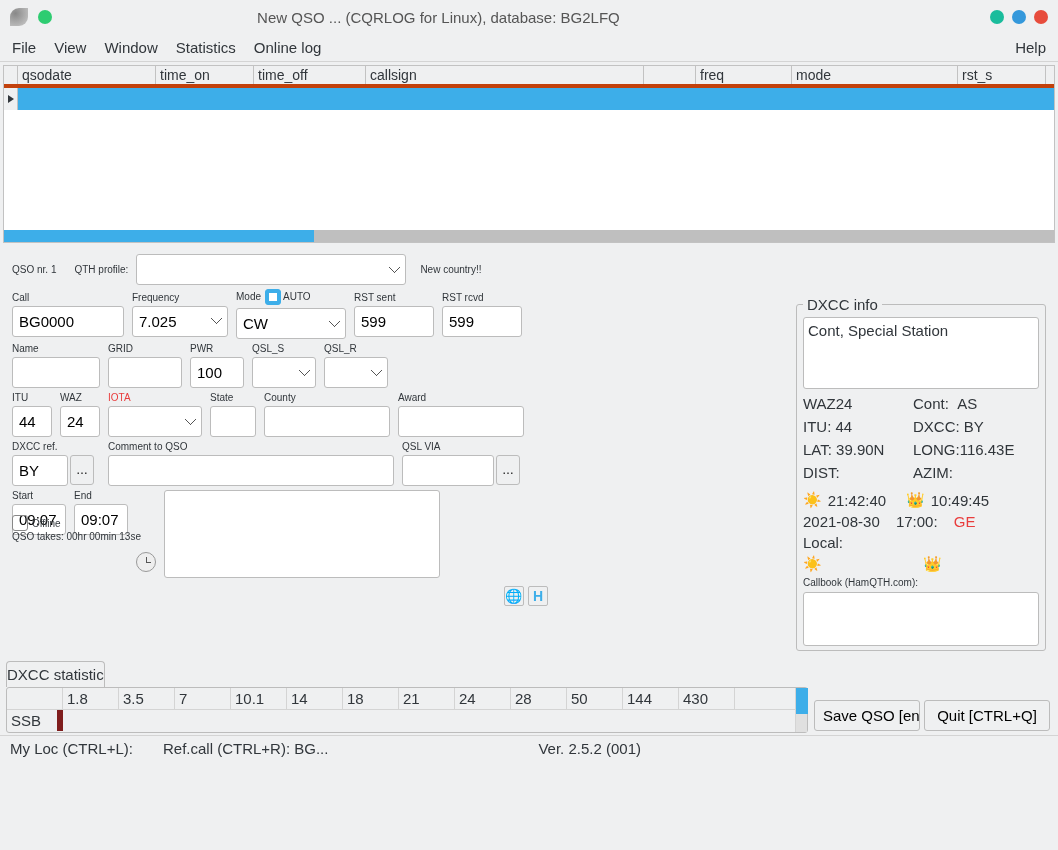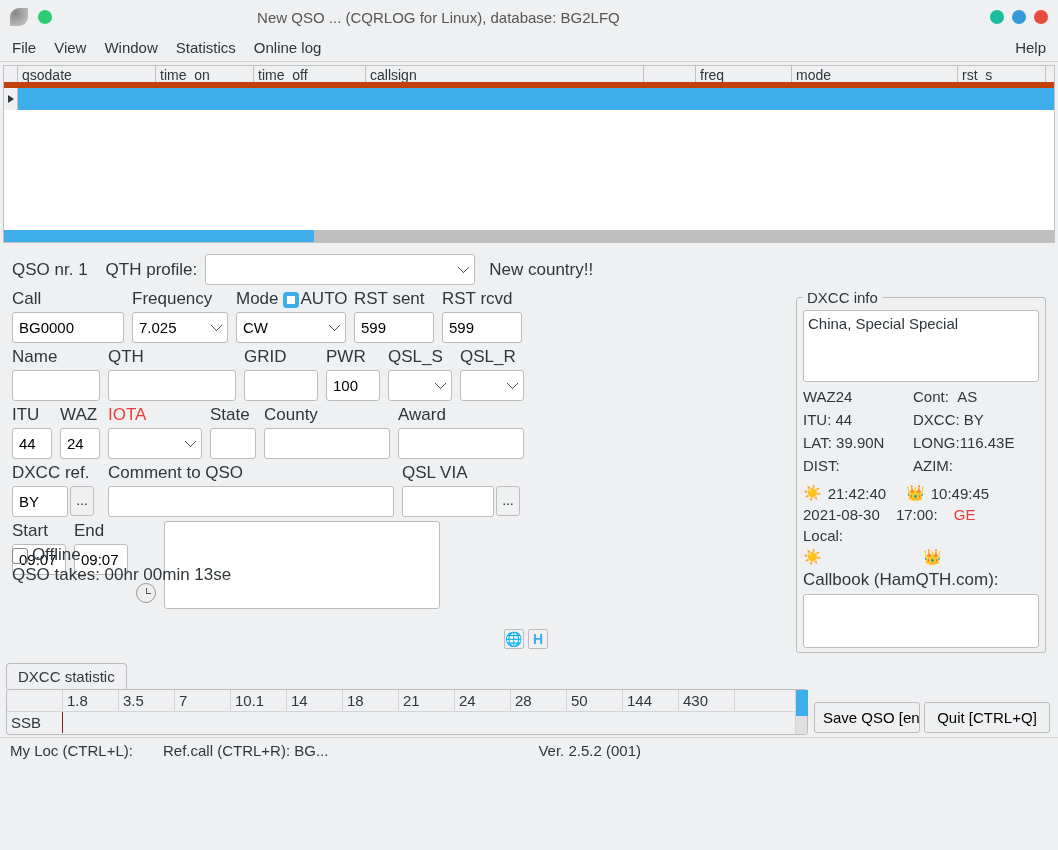--- a/index.html
+++ b/index.html
@@ -7,50 +7,50 @@
 .titlebar { height: 34px; display: flex; align-items: center; padding: 0 10px; background: #eff0f1; }
 .titlebar .dots-left { display: flex; gap: 8px; margin-right: 20px; }
 .titlebar .dots-right { display: flex; gap: 8px; margin-left: auto; }
 .dot { width: 14px; height: 14px; border-radius: 50%; }
 .titlebar .title { flex: 0 1 auto; margin: 0 auto; font-size: 15px; color: #555; }
 .feather { width: 18px; height: 18px; background: radial-gradient(circle at 30% 30%, #888, #ccc); border-radius: 50% 0; margin-right: 10px; }
 .menubar { height: 28px; display: flex; align-items: center; padding: 0 12px; gap: 18px; border-bottom: 1px solid #d4d4d4; }
 .menubar span { font-size: 15px; }
 .menubar .help { margin-left: auto; }
 .table-area { border: 1px solid #c2c2c2; margin: 3px; background: #fff; height: 178px; position: relative; display:flex; flex-direction:column;}
-.table-head { display: flex; background: #eff0f1; border-bottom: 6px solid #c2410c; height: 22px; }
+.table-head { display: flex; background: #eff0f1; border-bottom: 4px solid #c2410c; height: 22px; }
 .table-head > div { border-right: 1px solid #c2c2c2; padding: 1px 4px; font-size: 14px; overflow: hidden; white-space: nowrap; }
 .hcorner { width: 14px; flex-shrink:0;}
 .sel-row { background: #3daee9; height: 22px; display:flex;}
 .sel-row .rowmark { width:14px; flex-shrink:0; background:#eff0f1; border-right:1px solid #c2c2c2; display:flex; align-items:center; justify-content:center;}
 .rowmark svg { width:8px; height:10px;}
 .table-body { flex:1; background:#fff;}
 .hscroll { height:12px; background:#bfbfbf; position:relative;}
 .hscroll .thumb { position:absolute; left:0; top:0; height:12px; width:310px; background:#3daee9;}
 .form-area { padding: 8px 12px 4px 12px; }
 .row { display: flex; align-items: center; gap: 8px; margin-bottom: 4px; }
-.label { font-size: 17px; white-space: nowrap; }
+.label { font-size: 10px; white-space: nowrap; }
 input[type=text], select, textarea { border: 1px solid #bcbcbc; border-radius: 3px; padding: 6px 6px; font-size: 15px; background: #fff; font-family: sans-serif; }
 select { appearance: none; padding-right: 20px; background-image: linear-gradient(45deg, transparent 46%, #555 46% 54%, transparent 54%), linear-gradient(-45deg, transparent 46%, #555 46% 54%, transparent 54%); background-position: right 10px center, right 5px center; background-size: 6px 6px, 6px 6px; background-repeat: no-repeat; }
 .col { display: flex; flex-direction: column; gap: 3px;}
 .red { color: #e93d3d; }
 .main-cols { display:flex; gap: 16px; align-items:flex-start;}
 .left-form { flex: 0 0 540px;}
-.right-info { flex: 0 0 250px; margin-left:auto;}
+.right-info { flex: 0 0 250px; margin-left:auto;margin-top:7px;}
 fieldset { border: 1px solid #bcbcbc; border-radius: 3px; margin: 0 0 6px 0; padding: 4px 6px; }
 fieldset legend { padding: 0 4px; font-size: 15px; }
 .dxcc-box { background:#fff; border:1px solid #bcbcbc; border-radius:3px; min-height:72px; padding:4px; font-size:15px; margin-bottom:6px;}
 .info-grid { display:grid; grid-template-columns: 110px auto; row-gap: 6px; font-size:15px;}
 .sun-area { font-size:15px; margin-top:10px;}
 .sun-row { display:flex; align-items:center; gap:6px; margin-bottom:4px;}
 .callbook-box { background:#fff; border:1px solid #bcbcbc; border-radius:3px; min-height:54px; margin-top:4px;}
 .smallbtn { border:1px solid #bcbcbc; border-radius:3px; background:#eff0f1; width:24px; height:30px; display:inline-flex; align-items:center; justify-content:center; font-size:12px;}
 .iconbtn { border:1px solid #bcbcbc; border-radius:2px; width:20px; height:20px; display:inline-flex; align-items:center; justify-content:center;}
 .tabs { padding: 0 6px; }
-.tab { display:inline-flex; padding:4px 11px; border:1px solid #bcbcbc; border-bottom:none; border-radius:4px 4px 0 0; background:#eff0f1; font-size:15px;}
+.tab { display:inline-flex; padding:4px 0; border:1px solid #bcbcbc; border-bottom:none; border-radius:4px 4px 0 0; background:#eff0f1; font-size:15px;}
 .freq-table { border:1px solid #bcbcbc; border-radius:3px; margin: 0 6px 2px 6px; display:flex; align-items:flex-start;}
 .freq-row { display:flex;}
 .freq-cell { border-right:1px solid #d4d4d4; width:56px; padding:2px 4px; font-size:15px;}
 .freq-left { width:56px; display:flex; flex-direction:column;}
 .freq-left .topcell { height:22px; border-right:1px solid #d4d4d4; border-bottom:1px solid #d4d4d4;}
 .vscroll { width:12px; background:#e0e0e0; height:44px; position:relative; border-left:1px solid #d4d4d4;}
 .vscroll .vthumb { position:absolute; top:0; left:0; width:12px; height:26px; background:#3daee9;}
 .bottom-row { display:flex; gap:4px; padding:2px 6px 4px 0; margin-left:auto; justify-content:space-between;}
 .btn { border:1px solid #bcbcbc; border-radius:3px; background:#eff0f1; padding:6px 8px; font-size:15px; white-space:nowrap; overflow:hidden;}
 .status { padding:4px 10px; font-size:15px; display:flex; gap:30px; border-top:1px solid #d4d4d4;}
@@ -146,24 +146,20 @@
           <span class="label">RST rcvd</span>
           <input type="text" value="599" style="">
         </div>
       </div>
 
       <div class="row">
         <div class="col" style="width:88px">
           <span class="label">Name</span>
           <input type="text" style="">
         </div>
-        <div class="col" style="width:128px">
-          <span class="label">QTH</span>
-          <input type="text" style="">
-        </div>
         <div class="col" style="width:74px">
           <span class="label">GRID</span>
           <input type="text" style="">
         </div>
         <div class="col" style="width:54px">
           <span class="label">PWR</span>
           <input type="text" value="100" style="">
         </div>
         <div class="col" style="width:64px">
           <span class="label">QSL_S</span>
@@ -245,21 +241,21 @@
 
       <div class="globe-icons" style="margin-top:44px;">
         <span class="iconbtn" style="color:#3daee9">🌐</span>
         <span class="iconbtn" style="color:#3daee9; font-weight:bold">H</span>
       </div>
     </div>
 
     <div class="right-info">
       <fieldset>
         <legend>DXCC info</legend>
-        <div class="dxcc-box">China, Special Special</div>
+        <div class="dxcc-box">Cont, Special Station</div>
         <div class="info-grid">
           <span><span>WAZ</span><span>24</span></span>
           <span><span>Cont:</span>&nbsp;&nbsp;<span>AS</span></span>
           <span><span>ITU:</span> <span>44</span></span>
           <span><span>DXCC:</span> <span>BY</span></span>
           <span><span>LAT:</span> <span>39.90N</span></span>
           <span><span>LONG:</span><span>116.43E</span></span>
           <span>DIST:</span>
           <span>AZIM:</span>
         </div>
@@ -288,21 +284,21 @@
     </div>
   </div>
 </div>
 
 <div style="display:flex; align-items:flex-end;">
   <div style="flex:1;">
     <div class="tabs"><span class="tab">DXCC statistic</span></div>
     <div class="freq-table">
       <div class="freq-left">
         <div class="topcell"></div>
-        <div class="freq-cell" style="border-right:1px solid #7f1d1d; overflow:hidden">SSB</div>
+        <div class="freq-cell" style="border-right:6px solid #7f1d1d; overflow:hidden">SSB</div>
       </div>
       <div style="flex:1">
         <div class="freq-row">
           <div class="freq-cell">1.8</div>
           <div class="freq-cell">3.5</div>
           <div class="freq-cell">7</div>
           <div class="freq-cell">10.1</div>
           <div class="freq-cell">14</div>
           <div class="freq-cell">18</div>
           <div class="freq-cell">21</div>

